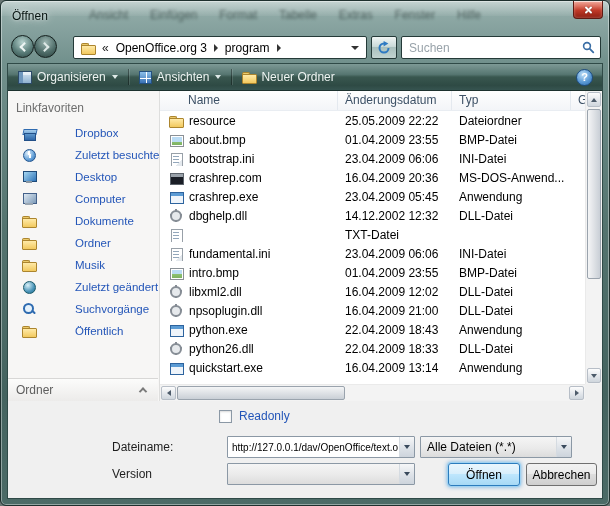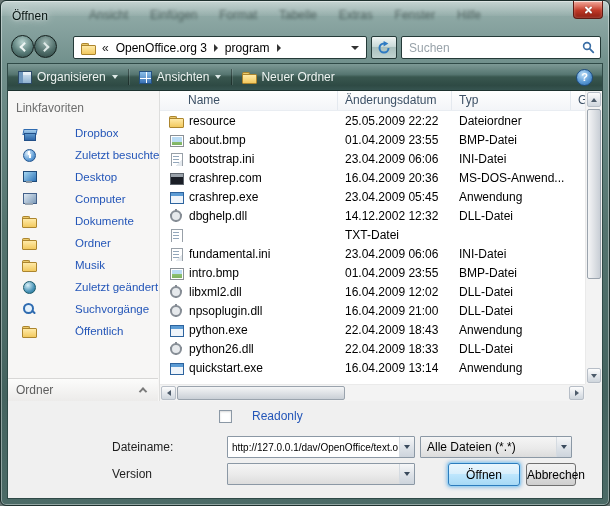--- a/index.html
+++ b/index.html
@@ -101,40 +101,40 @@
   .tri-down{border-left:3.5px solid transparent;border-right:3.5px solid transparent;border-top:4px solid #4d5b6a;}
   .tri-left{border-top:3.5px solid transparent;border-bottom:3.5px solid transparent;border-right:4px solid #4d5b6a;}
   .tri-right{border-top:3.5px solid transparent;border-bottom:3.5px solid transparent;border-left:4px solid #4d5b6a;}
   .vthumb{position:absolute;left:1px;right:1px;top:18px;height:170px;border:1px solid #9aa3ad;border-radius:2px;
     background:linear-gradient(90deg,#f4f5f6,#dfe2e6 50%,#c9cfd6);}
   .hthumb{position:absolute;top:1px;bottom:1px;left:17px;width:168px;border:1px solid #9aa3ad;border-radius:2px;
     background:linear-gradient(180deg,#f4f5f6,#dfe2e6 50%,#c9cfd6);}
 
   
   .bottombar{position:absolute;left:0;right:0;bottom:0;height:97px;background:#f0f0f0;}
-  .readonly-row{position:absolute;left:163px;top:8px;display:flex;align-items:center;gap:20px;padding-left:48px;}
+  .readonly-row{position:absolute;left:163px;top:8px;display:flex;align-items:center;gap:7px;padding-left:48px;}
   .checkbox{width:13px;height:13px;background:#fff;border:1px solid #8b98a5;box-shadow:inset 0 1px 2px rgba(0,0,0,.15);}
   .readonly-label{color:#2456b8;}
   .flabel{position:absolute;width:110px;text-align:left;color:#1e1e1e;}
   .filename-label{left:104px;top:39px;}
   .version-label{left:104px;top:66px;}
   .combo{position:absolute;height:22px;display:flex;align-items:center;border:1px solid #8b98a5;border-radius:1px;}
   .filename-combo{left:219px;top:35px;width:188px;background:#fff;}
   .filetype-combo{left:412px;top:35px;width:152px;background:linear-gradient(180deg,#f5f5f5,#eaeaea 55%,#dcdcdc);}
   .version-combo{left:219px;top:62px;width:188px;background:linear-gradient(180deg,#f5f5f5,#eaeaea 55%,#dcdcdc);}
   .combo-input{flex:1;min-width:0;border:none;outline:none;background:transparent;font-family:inherit;font-size:10px;padding:0 1px 0 4px;}
   .combo-text{flex:1;padding-left:6px;white-space:nowrap;overflow:hidden;}
   .combo-btn{width:15px;height:100%;display:flex;align-items:center;justify-content:center;border-left:1px solid #d5dbe1;
     background:linear-gradient(180deg,#f6f7f8,#dde2e8 55%,#cdd4dc);}
   .caret-dark{width:0;height:0;border-left:3.5px solid transparent;border-right:3.5px solid transparent;border-top:4px solid #39495c;}
   .btn{position:absolute;height:23px;font-family:inherit;font-size:12px;color:#000;border-radius:3px;cursor:default;}
   .open-btn{left:440px;top:62px;width:72px;border:1px solid #2c7cbd;
     background:linear-gradient(180deg,#eaf6fd,#d9effc 45%,#bee6fd 50%,#a7d9f5);
     box-shadow:0 0 0 1px #9fd2f2,0 0 4px 1px rgba(60,150,220,.7);}
-  .cancel-btn{left:518px;top:62px;width:50px;border:1px solid #707070;
+  .cancel-btn{left:518px;top:62px;width:71px;border:1px solid #707070;
     background:linear-gradient(180deg,#f2f2f2,#ebebeb 45%,#dddddd 50%,#cfcfcf);}
 
   
   .icn{position:relative;display:inline-block;width:14px;height:14px;flex:none;}
   .i-folder::before{content:"";position:absolute;left:0;top:2px;width:6px;height:4px;background:#eccb6c;border:1px solid #ac852e;border-bottom:none;border-radius:2px 2px 0 0;}
   .i-folder::after{content:"";position:absolute;left:0;top:4px;width:13px;height:8px;background:linear-gradient(180deg,#ffeaa8,#f2c95e);border:1px solid #ac852e;border-radius:1px;}
   .i-image::after{content:"";position:absolute;left:1px;top:2px;width:12px;height:10px;border:1px solid #8a9096;
     background:linear-gradient(180deg,#badcf5 0%,#badcf5 55%,#8cc070 55%,#79ad5e 100%);box-shadow:inset 0 0 0 1px #fff;}
   .i-text::after,.i-ini::after{content:"";position:absolute;left:2px;top:1px;width:10px;height:12px;background:#fff;border:1px solid #98a0a8;}
   .i-ini::after{background:linear-gradient(135deg,#fff 70%,#e4e9ee 70%);}

